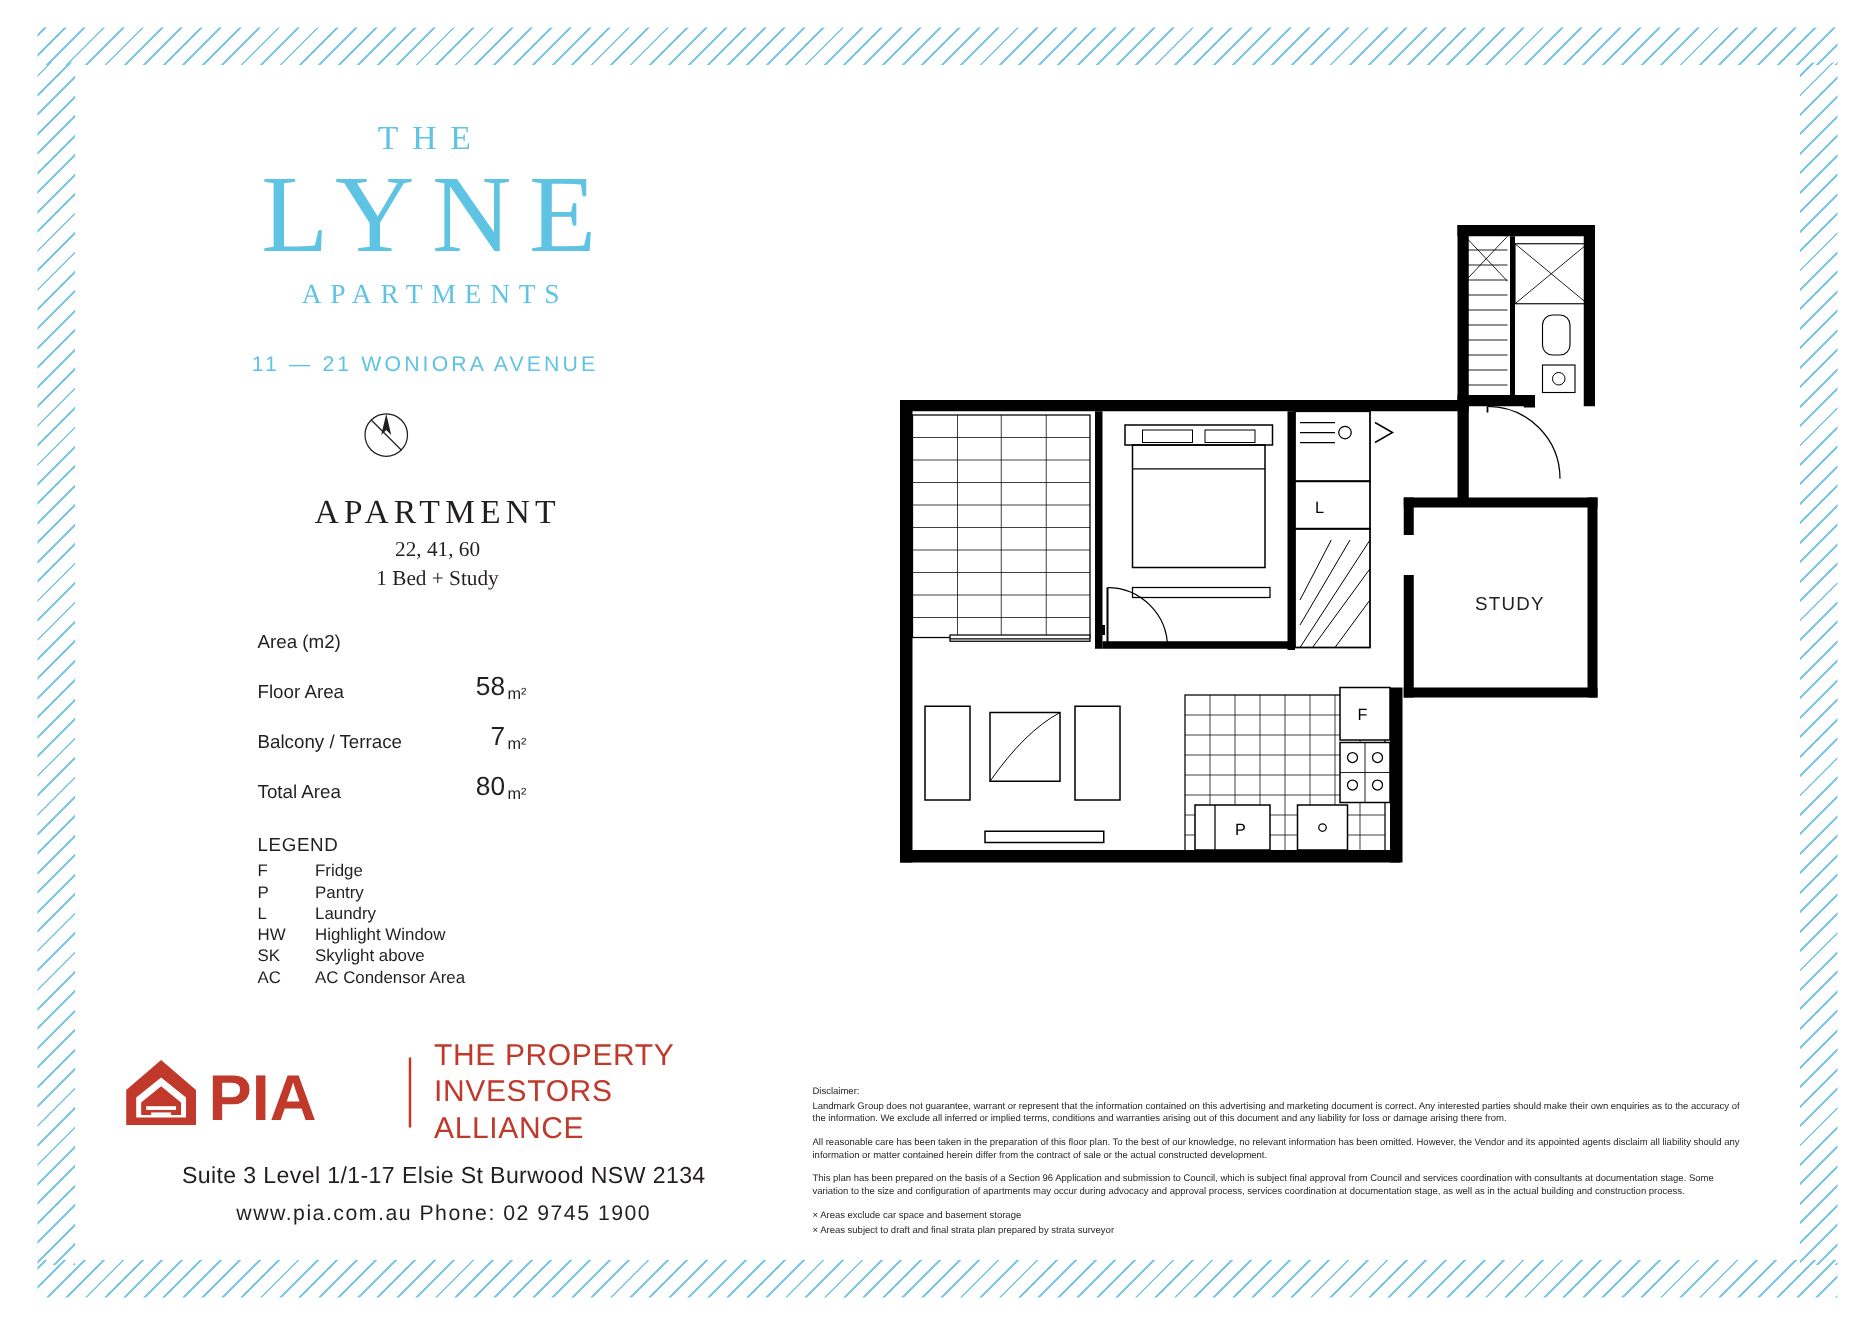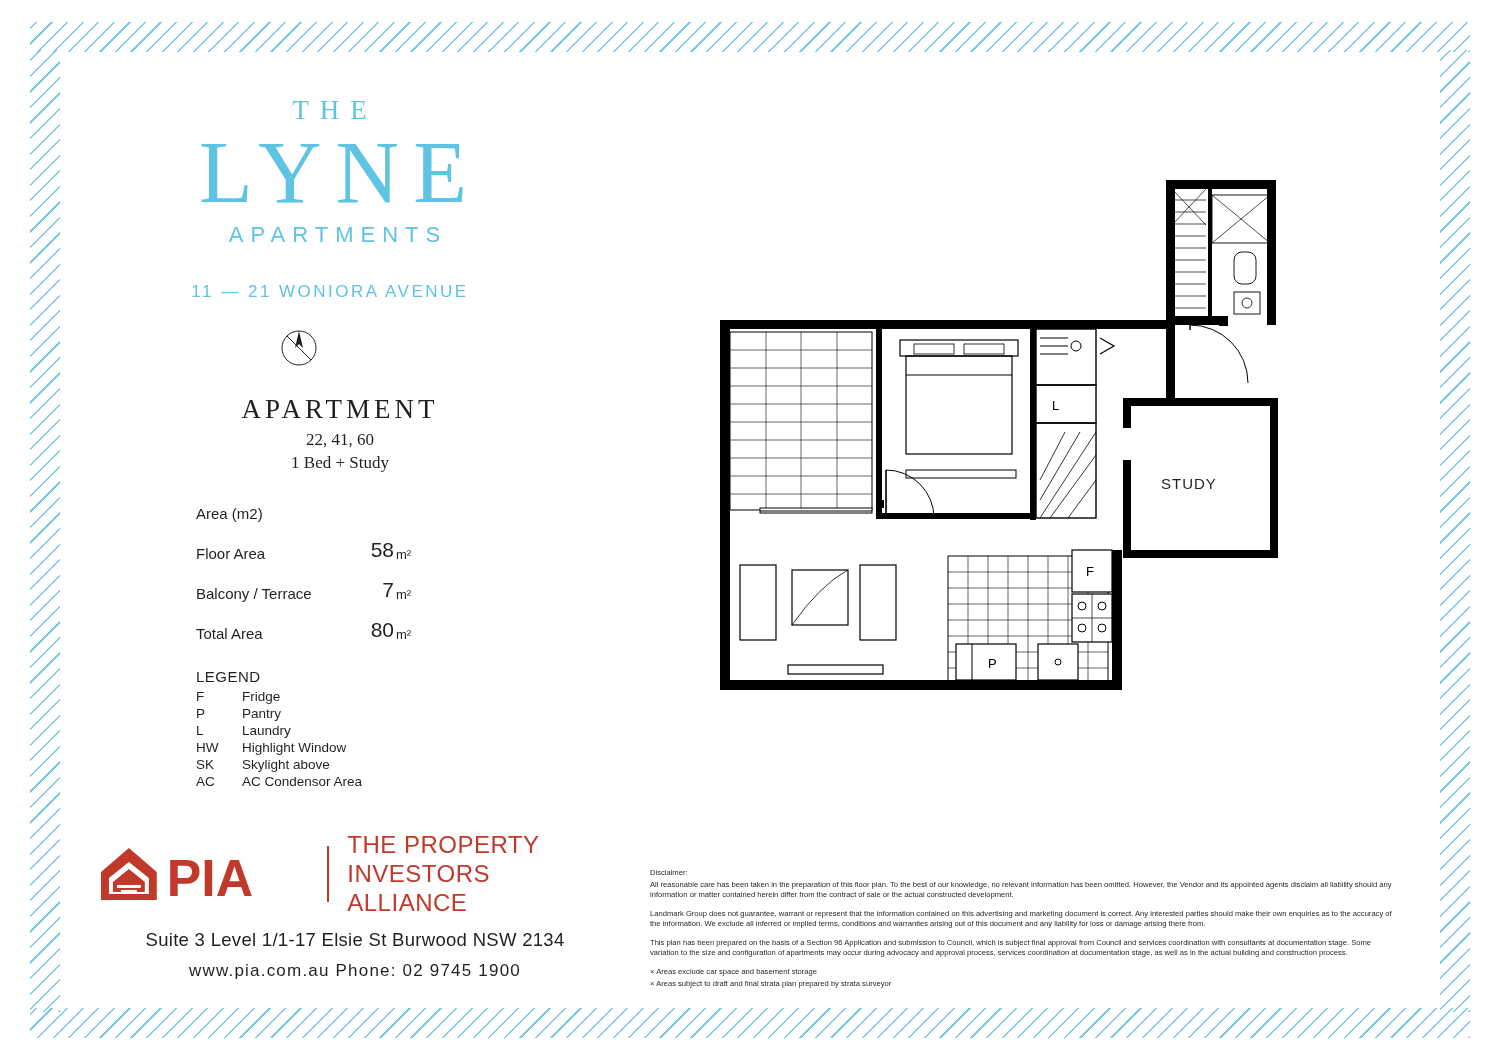--- a/index.html
+++ b/index.html
@@ -31,21 +31,21 @@
         rgba(255,255,255,0) 1.6px, rgba(255,255,255,0) 11px);
   }
   .hatch.top    { left: 0;    top: 0;     width: 1440px; height: 30px; }
   .hatch.bottom { left: 0;    bottom: 0;  width: 1440px; height: 30px; }
   .hatch.left   { left: 0;    top: 28px;  width: 30px;   height: 962px; }
   .hatch.right  { right: 0;   top: 28px;  width: 30px;   height: 962px; }
 
   
   .left-col {
     position: absolute;
-    left: 150px;
+    left: 160px;
     top: 95px;
     width: 460px;
   }
   .brand-the {
     font-family: "Liberation Serif", serif;
     color: #5fc3e4;
     font-size: 27px;
     letter-spacing: 11px;
     text-align: center;
     width: 320px;
@@ -56,21 +56,21 @@
     color: #5fc3e4;
     font-size: 88px;
     letter-spacing: 14px;
     line-height: 0.98;
     text-align: center;
     width: 320px;
     margin-left: 30px;
     margin-top: 4px;
   }
   .brand-apartments {
-    font-family: Liberation Sans, sans-serif;
+    font-family: Liberation Serif, serif;
     color: #5fc3e4;
     font-size: 22px;
     letter-spacing: 7px;
     text-align: center;
     width: 320px;
     margin-left: 28px;
     margin-top: 6px;
   }
   .brand-address {
     color: #5fc3e4;
@@ -173,21 +173,21 @@
     width: 620px;
     height: 540px;
   }
   .plan svg { display: block; }
   .room-label {
     position: absolute;
     font-size: 15px;
     letter-spacing: 1px;
     color: #231f20;
   }
-  .study-label { left: 461px; top: 305px; }
+  .study-label { left: 480px; top: 305px; }
 
   
   .footer-left {
     position: absolute;
     left: 95px;
     top: 830px;
     width: 520px;
     text-align: center;
   }
   .pia-row {
@@ -508,20 +508,20 @@
       <div>THE PROPERTY</div>
       <div>INVESTORS ALLIANCE</div>
     </div>
   </div>
   <div class="pia-address">Suite 3 Level 1/1-17 Elsie St Burwood NSW 2134</div>
   <div class="pia-contact">www.pia.com.au   Phone: 02 9745 1900</div>
 </div>
 
 <div class="disclaimer">
   <div class="d-head">Disclaimer:</div>
+  <p>Landmark Group does not guarantee, warrant or represent that the information contained on this advertising and marketing document is correct. Any interested parties should make their own enquiries as to the accuracy of the information. We exclude all inferred or implied terms, conditions and warranties arising out of this document and any liability for loss or damage arising there from.</p>
   <p>All reasonable care has been taken in the preparation of this floor plan. To the best of our knowledge, no relevant information has been omitted. However, the Vendor and its appointed agents disclaim all liability should any information or matter contained herein differ from the contract of sale or the actual constructed development.</p>
-  <p>Landmark Group does not guarantee, warrant or represent that the information contained on this advertising and marketing document is correct. Any interested parties should make their own enquiries as to the accuracy of the information. We exclude all inferred or implied terms, conditions and warranties arising out of this document and any liability for loss or damage arising there from.</p>
   <p>This plan has been prepared on the basis of a Section 96 Application and submission to Council, which is subject final approval from Council and services coordination with consultants at documentation stage. Some variation to the size and configuration of apartments may occur during advocacy and approval process, services coordination at documentation stage, as well as in the actual building and construction process.</p>
   <div class="bullets">
     <p>× Areas exclude car space and basement storage</p>
     <p>× Areas subject to draft and final strata plan prepared by strata surveyor</p>
   </div>
 </div>
 
 </body></html>

